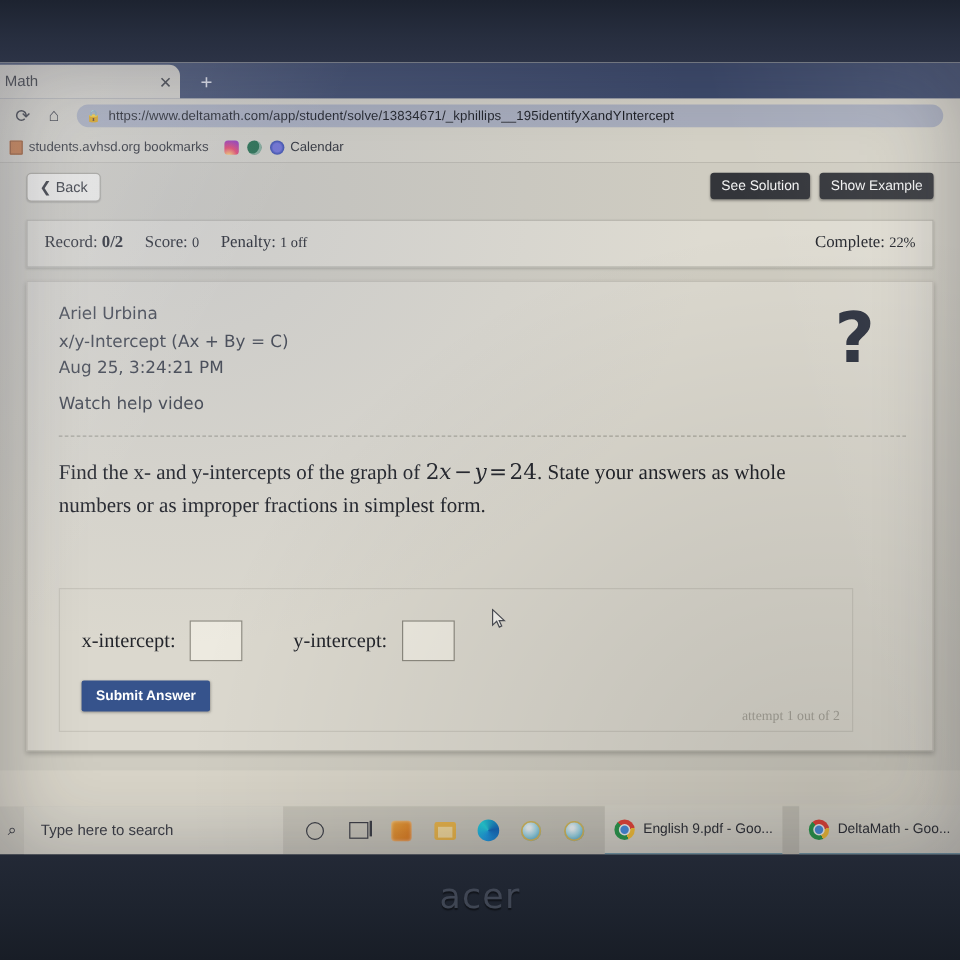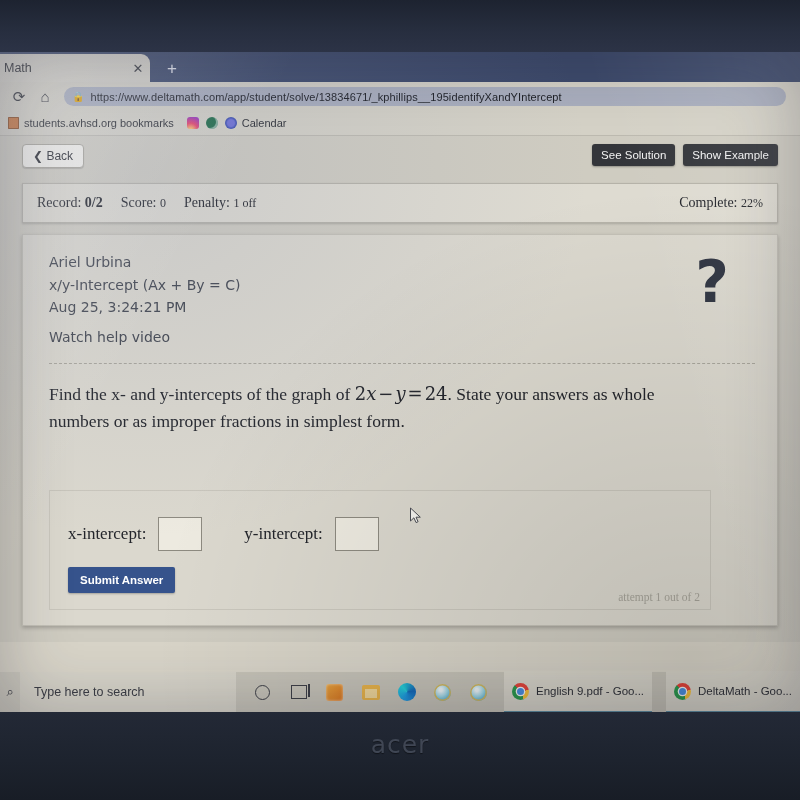--- a/index.html
+++ b/index.html
@@ -20,21 +20,21 @@
     background:linear-gradient(180deg,#1d2330 0%,#272e3f 60%,#2c3346 100%);
   }
   .bezel-bottom{
     position:absolute;left:0;top:712px;width:800px;height:88px;
     background:linear-gradient(180deg,#232936 0%,#1d232e 55%,#181d26 100%);
   }
   .acer-logo{
     position:absolute;left:0;top:730px;width:800px;
     text-align:center;
     font-family:"DejaVu Sans", sans-serif;
-    font-size:25px;letter-spacing:1px;font-weight:400;
+    font-size:29px;letter-spacing:1px;font-weight:400;
     color:#4b5260;opacity:.75;
     text-shadow:0 1px 1px rgba(0,0,0,.6);
   }
   
   #screen{
     position:absolute;left:0;top:52px;width:800px;height:660px;
     background:#d8d4c8;
     overflow:hidden;
   }
   

